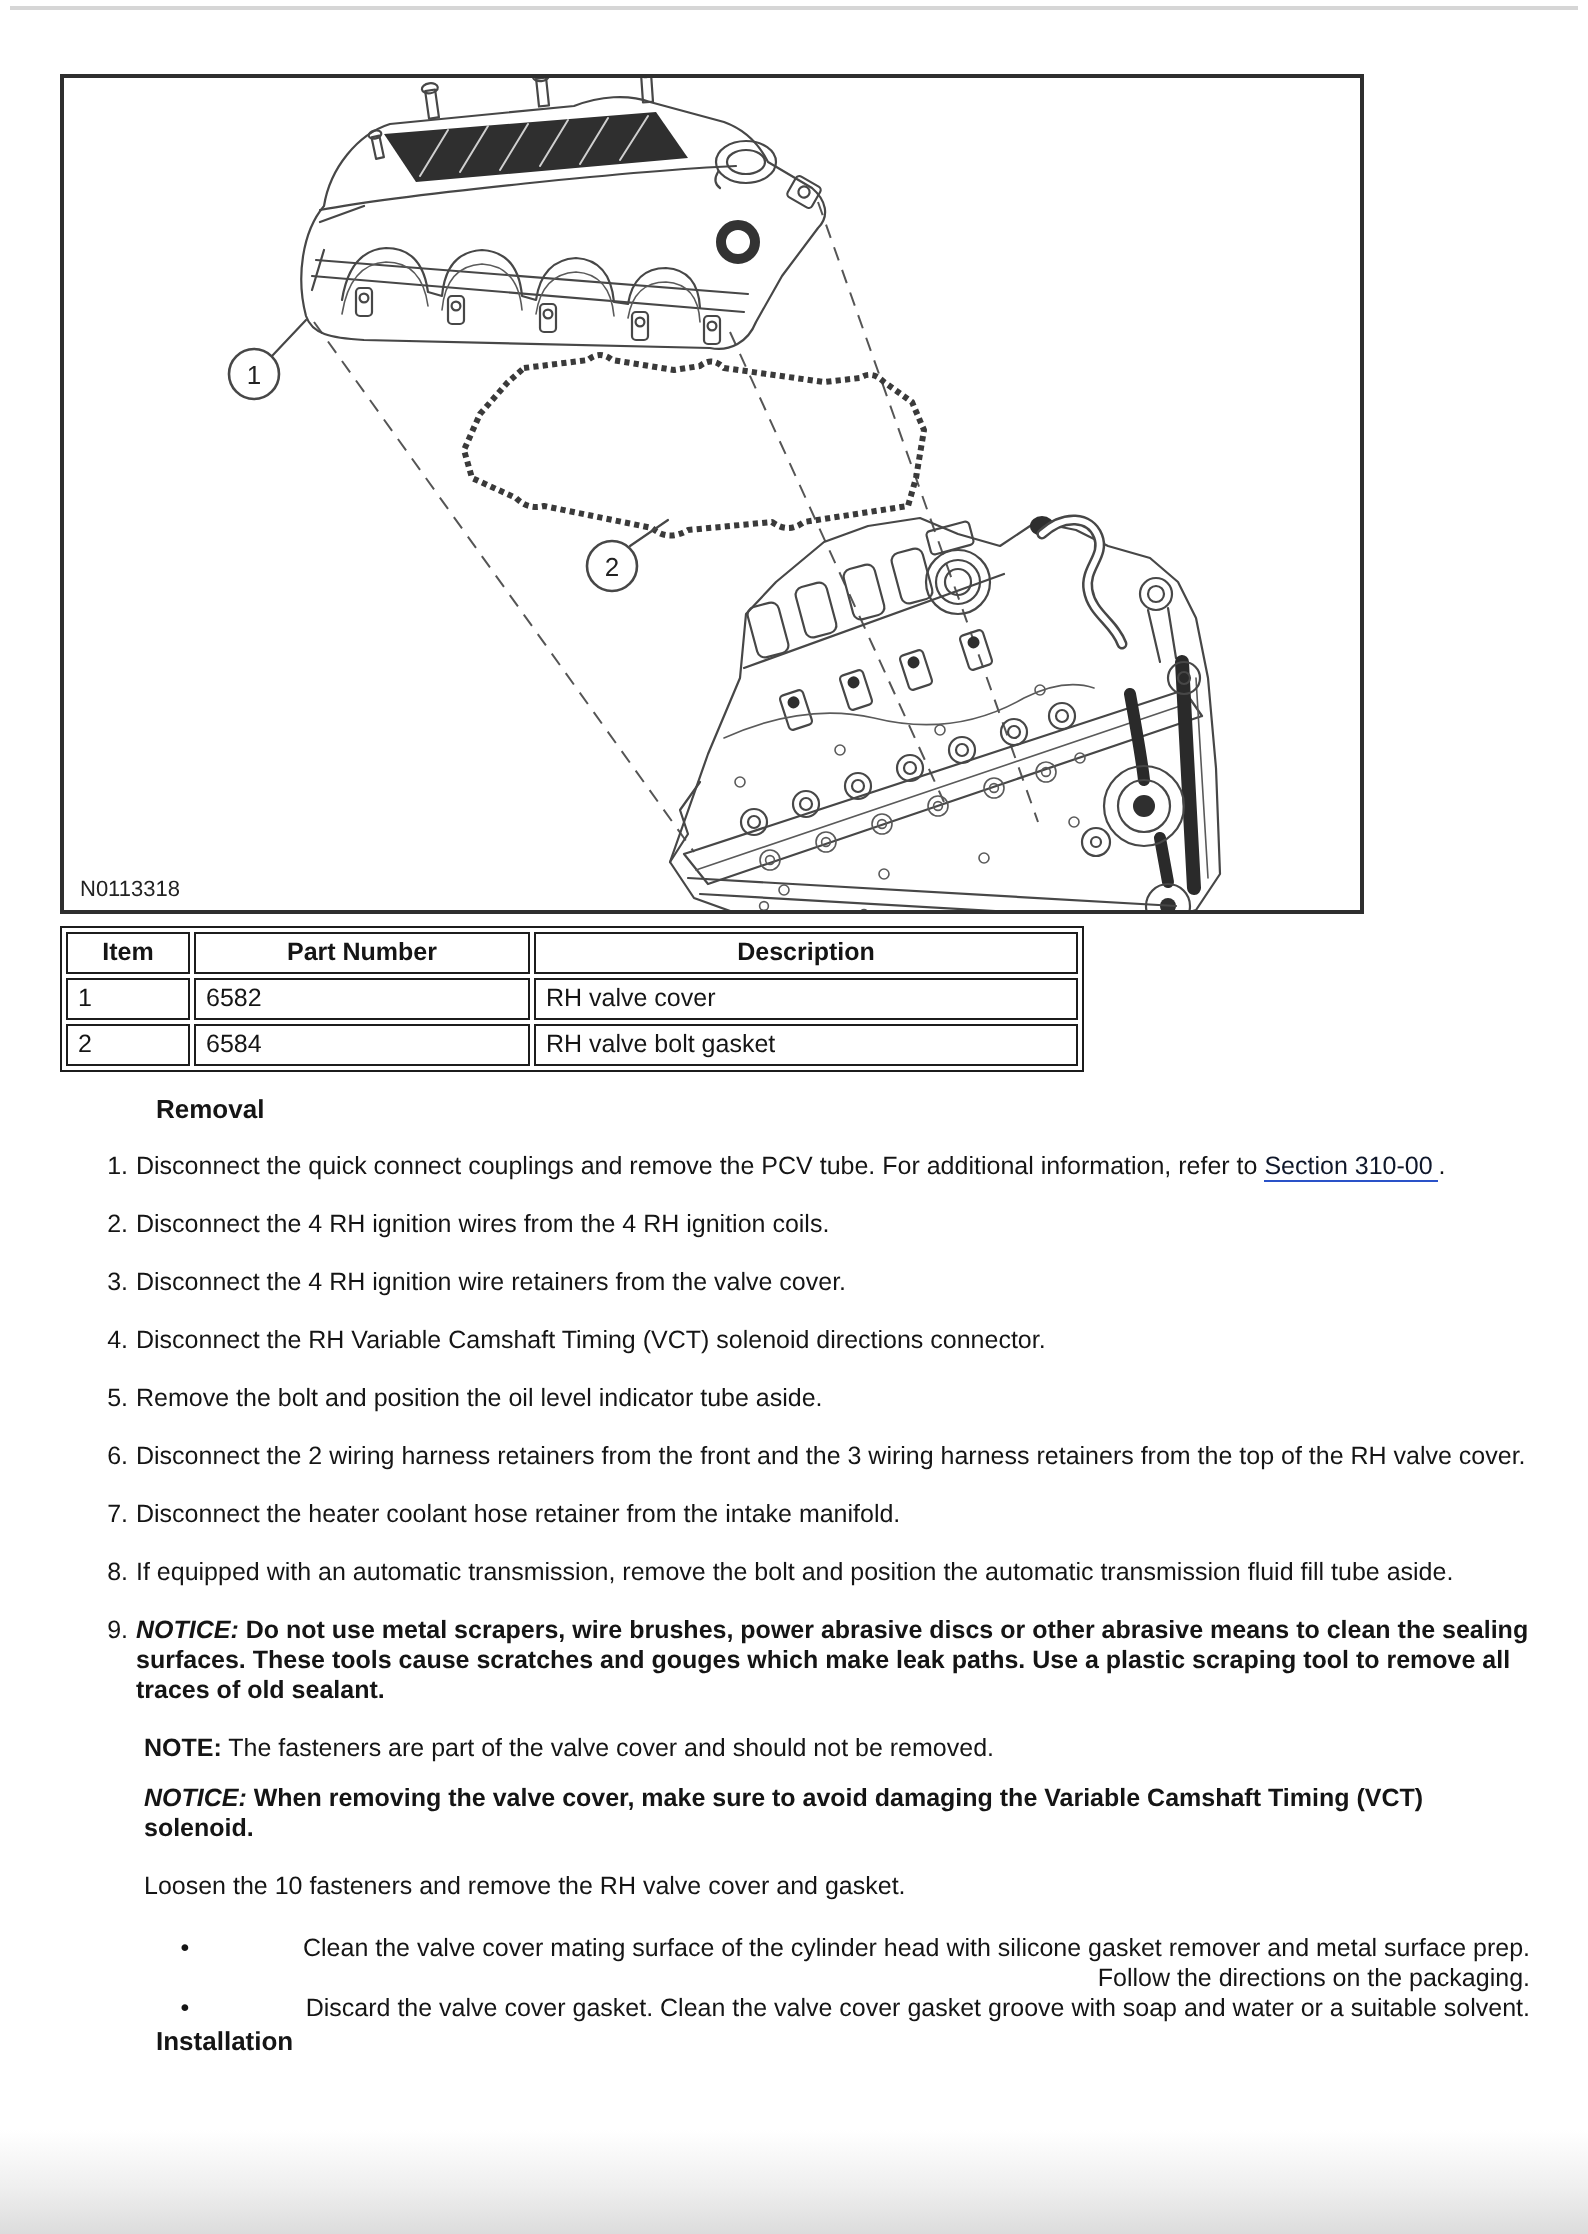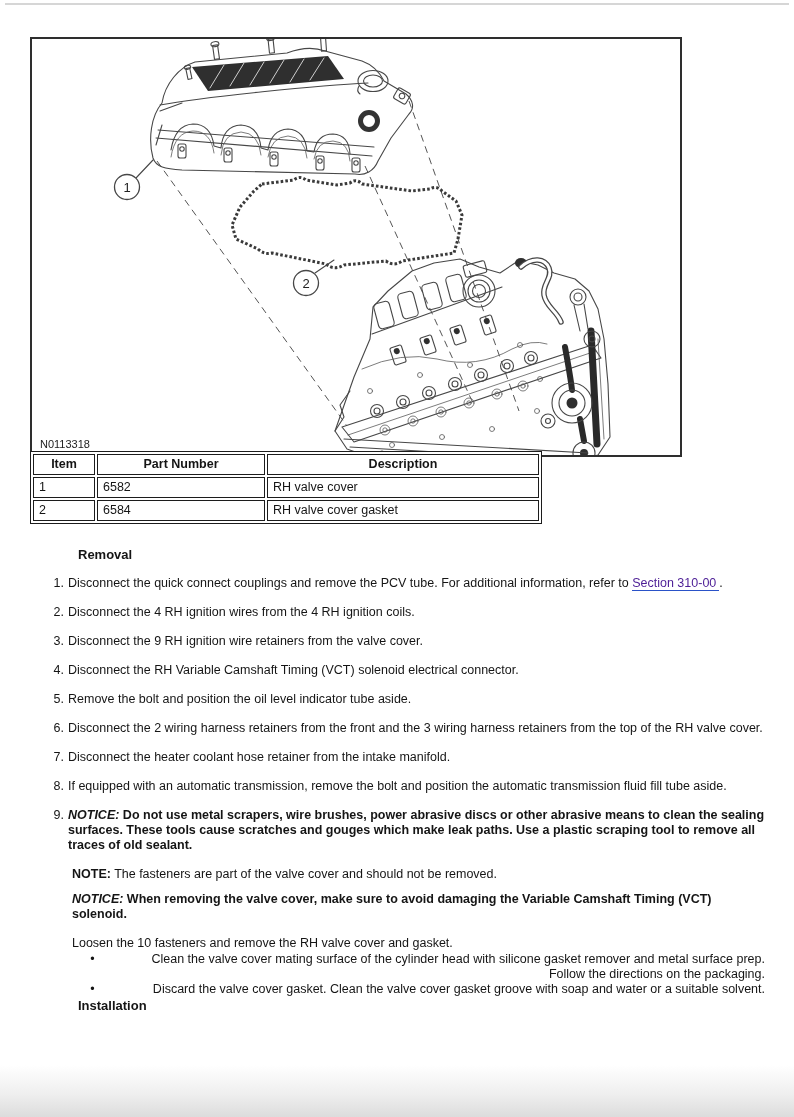--- a/index.html
+++ b/index.html
@@ -13,21 +13,21 @@
   .bottom-fade{position:absolute;left:0;bottom:0;width:794px;height:52px;
     background:linear-gradient(180deg,#ffffff 0%,#efefef 55%,#dcdcdc 100%);}
   
   .figure-frame{
     position:absolute;left:30px;top:37px;width:652px;height:420px;
     border:2px solid #2e2e2e;background:#ffffff;box-sizing:border-box;
   }
   .figure-frame svg{display:block;width:100%;height:100%;}
   
   .parts-table{
-    position:absolute;left:30px;top:451px;
+    position:absolute;left:30px;top:463px;
     border-collapse:separate;border-spacing:2px;
     border:1.5px solid #1c1c1c;background:#fff;
     table-layout:fixed;width:424px;
   }
   .parts-table th,.parts-table td{
     border:1.5px solid #1c1c1c;padding:1px 5px;line-height:17px;
     font-size:12.5px;background:#fff;overflow:hidden;white-space:nowrap;
   }
   .parts-table th{font-weight:bold;text-align:center;}
   .parts-table td{text-align:left;}
@@ -36,26 +36,26 @@
   .flow{position:absolute;left:30px;top:547px;width:735px;}
   .sec-heading{font-weight:bold;font-size:13px;line-height:15px;margin:0;padding-left:48px;}
   .steps{margin-top:14px;}
   .step{display:flex;margin-bottom:14px;}
   .step .num{flex:none;width:38px;text-align:right;padding-right:4px;box-sizing:border-box;}
   .step .txt{flex:1;}
   .hang{margin-left:42px;margin-bottom:14px;}
   .notice-label{font-weight:bold;font-style:italic;}
   .notice-text{font-weight:bold;}
   .note-label{font-weight:bold;}
-  .loosen{margin-bottom:1px;}
+  .loosen{margin-bottom:16px;}
   .bullet-row{display:flex;margin-left:42px;}
   .bullet-row .marker{flex:none;width:41px;text-align:center;}
   .bullet-row .btxt{flex:1;text-align:right;}
   .installation-heading{margin-top:1px;}
-  a.doc-link{color:#4c1d95;text-decoration:none;border-bottom:1.2px solid #2a52c8;padding-right:3px;cursor:pointer;}
+  a.doc-link{color:#0f172a;text-decoration:none;border-bottom:1.2px solid #2a52c8;padding-right:3px;cursor:pointer;}
   
   .art{stroke:#474747;fill:none;stroke-width:1.1;stroke-linecap:round;stroke-linejoin:round;}
   .artthin{stroke:#5a5a5a;fill:none;stroke-width:0.8;}
   .dark{fill:#2f2f2f;stroke:none;}
   .leader{stroke:#555;stroke-width:1;fill:none;stroke-dasharray:7 5;}
   .gasket-line{stroke:#3a3a3a;stroke-width:3;fill:none;stroke-dasharray:2.6 2.1;stroke-linejoin:round;}
   .callout-circle{fill:#ffffff;stroke:#474747;stroke-width:1.3;}
   .callout-text{fill:#222;font-size:13px;font-family:"Liberation Sans",sans-serif;text-anchor:middle;}
   .fig-label{fill:#222;font-size:11px;font-family:"Liberation Sans",sans-serif;}
   .beltband{stroke:#2a2a2a;fill:none;}
@@ -311,44 +311,44 @@
   </thead>
   <tbody>
     <tr>
       <td>1</td>
       <td>6582</td>
       <td>RH valve cover</td>
     </tr>
     <tr>
       <td>2</td>
       <td>6584</td>
-      <td>RH valve cover gasket</td>
+      <td>RH valve bolt gasket</td>
     </tr>
   </tbody>
 </table>
 
 <div class="flow">
   <div class="sec-heading">Removal</div>
 
   <div class="steps">
     <div class="step">
       <span class="num">1.</span>
       <span class="txt"><span>Disconnect the quick connect couplings and remove the PCV tube. For additional information, refer to </span><a class="doc-link" href="#">Section 310-00</a><span>.</span></span>
     </div>
     <div class="step">
       <span class="num">2.</span>
       <span class="txt">Disconnect the 4 RH ignition wires from the 4 RH ignition coils.</span>
     </div>
     <div class="step">
       <span class="num">3.</span>
-      <span class="txt">Disconnect the 9 RH ignition wire retainers from the valve cover.</span>
+      <span class="txt">Disconnect the 4 RH ignition wire retainers from the valve cover.</span>
     </div>
     <div class="step">
       <span class="num">4.</span>
-      <span class="txt">Disconnect the RH Variable Camshaft Timing (VCT) solenoid electrical connector.</span>
+      <span class="txt">Disconnect the RH Variable Camshaft Timing (VCT) solenoid directions connector.</span>
     </div>
     <div class="step">
       <span class="num">5.</span>
       <span class="txt">Remove the bolt and position the oil level indicator tube aside.</span>
     </div>
     <div class="step">
       <span class="num">6.</span>
       <span class="txt">Disconnect the 2 wiring harness retainers from the front and the 3 wiring harness retainers from the top of the RH valve cover.</span>
     </div>
     <div class="step">

